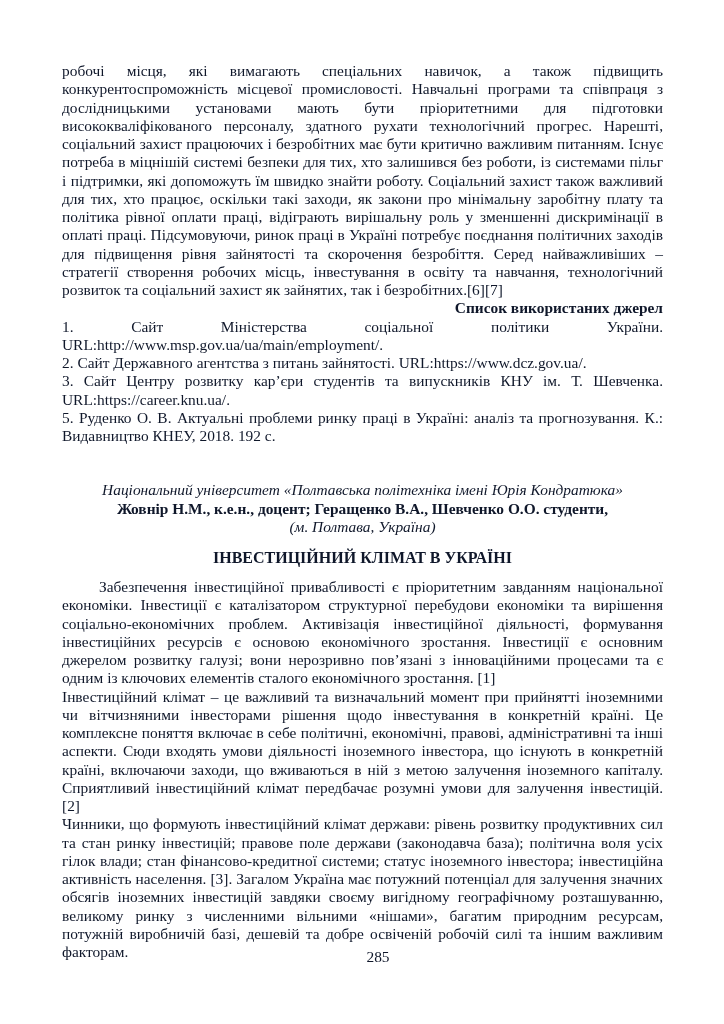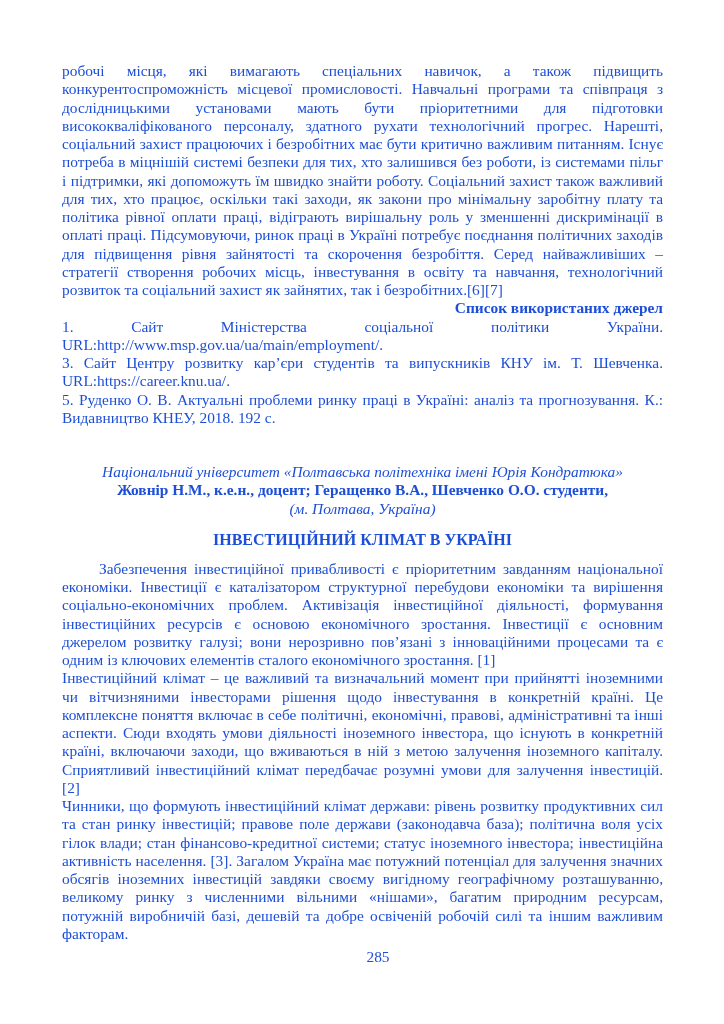--- a/index.html
+++ b/index.html
@@ -1,21 +1,21 @@
 <!DOCTYPE html>
 <html lang="uk"><head>
 <meta charset="utf-8">
 <style>
   html, body { margin: 0; padding: 0; background: #ffffff; }
   .page {
     position: relative;
     width: 724px;
     height: 1024px;
     background: #ffffff;
-    color: #1d4ed8;
+    color: #0f172a;
     font-family: "Liberation Serif", "DejaVu Serif", serif;
     overflow: hidden;
   }
   .content {
     position: absolute;
     left: 62px;
     top: 62px;
     width: 601px;
     font-size: 15.4px;
     line-height: 18.25px;
@@ -54,20 +54,21 @@
 
 <div class="page">
   <div class="content">
 
     <p>робочі місця, які вимагають спеціальних навичок, а також підвищить конкурентоспроможність місцевої промисловості. Навчальні програми та співпраця з дослідницькими установами мають бути пріоритетними для підготовки висококваліфікованого персоналу, здатного рухати технологічний прогрес. Нарешті, соціальний захист працюючих і безробітних має бути критично важливим питанням. Існує потреба в міцнішій системі безпеки для тих, хто залишився без роботи, із системами пільг і підтримки, які допоможуть їм швидко знайти роботу. Соціальний захист також важливий для тих, хто працює, оскільки такі заходи, як закони про мінімальну заробітну плату та політика рівної оплати праці, відіграють вирішальну роль у зменшенні дискримінації в оплаті праці. Підсумовуючи, ринок праці в Україні потребує поєднання політичних заходів для підвищення рівня зайнятості та скорочення безробіття. Серед найважливіших – стратегії створення робочих місць, інвестування в освіту та навчання, технологічний розвиток та соціальний захист як зайнятих, так і безробітних.[6][7]</p>
 
     <p class="heading">Список використаних джерел</p>
 
     <div>
       <p>1. Сайт Міністерства соціальної політики України. URL:http://www.msp.gov.ua/ua/main/employment/.</p>
+      <p>2. Сайт Державного агентства з питань зайнятості. URL:https://www.dcz.gov.ua/.</p>
       <p>3. Сайт Центру розвитку кар’єри студентів та випускників КНУ ім. Т. Шевченка. URL:https://career.knu.ua/.</p>
       <p>5. Руденко О. В. Актуальні проблеми ринку праці в Україні: аналіз та прогнозування. К.: Видавництво КНЕУ, 2018. 192 с.</p>
     </div>
 
     <div class="gap-after-refs"></div>
 
 
     <p class="center italic">Національний університет «Полтавська політехніка імені Юрія Кондратюка»</p>
 
     <p class="center bold">Жовнір Н.М., к.е.н., доцент; Геращенко В.А., Шевченко О.О. студенти,</p>

